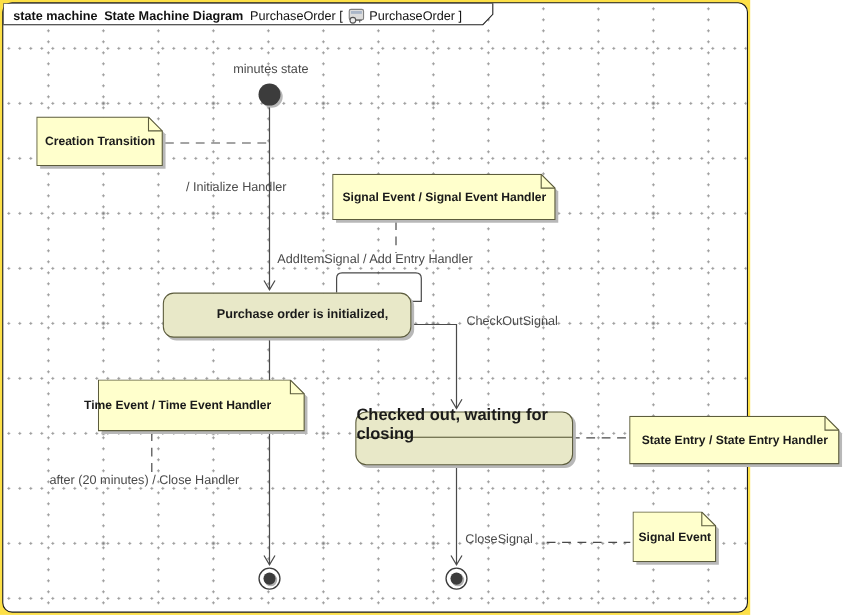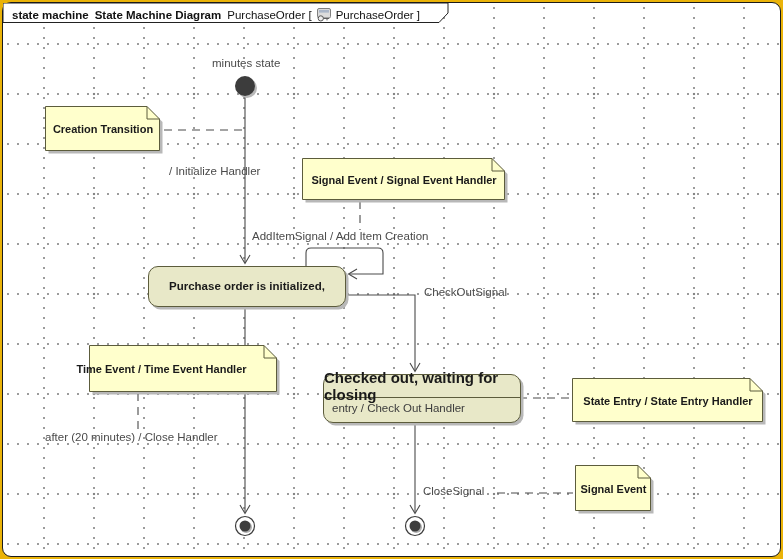--- a/index.html
+++ b/index.html
@@ -1,16 +1,16 @@
 <!DOCTYPE html>
 <html><head>
 <meta charset="utf-8">
 <style>
   html,body{margin:0;padding:0;background:#ffffff;}
-  .stage{position:relative;width:783px;height:559px;background:#eab308;
+  .stage{position:relative;width:682px;height:559px;background:#fde047;
          font-family:"Liberation Sans",sans-serif;-webkit-font-smoothing:antialiased;}
   .frame{position:absolute;inset:2px;border:1.5px solid #1a1a1a;border-radius:9px;
          background:#ffffff;overflow:hidden;}
   .grid{position:absolute;inset:0;
     background-image:
       radial-gradient(circle,#858585 1.3px,transparent 1.6px),
       radial-gradient(circle,#9c9c9c .9px,transparent 1.2px),
       radial-gradient(circle,#9c9c9c .9px,transparent 1.2px);
     background-size:100px 100px,10px 50px,50px 10px;
     background-position:41px 41px,0 16px,16px 0;}
@@ -122,37 +122,36 @@
           <path d="M7.5 11.4 H13 M11 11.4 V13.4" stroke="#555555" fill="none"></path>
         </svg>
         <span>PurchaseOrder</span>&nbsp;
         <span>]</span>
       </div>
     </div>
 
     <div class="lbl" style="left:212px;top:57px;width:66px;text-align:center;">minutes state</div>
 
     <div class="lbl" style="left:133px;top:165px;margin-left:36px;">/ Initialize Handler</div>
-    <div class="lbl" style="left:252px;top:230px;">AddItemSignal / Add Item Creation</div>
+    <div class="lbl" style="left:252px;top:230px;">AddItemSignal / Add Entry Handler</div>
     <div class="lbl" style="left:424px;top:286px;">CheckOutSignal</div>
     <div class="lbl" style="left:45px;top:431px;">after (20 minutes) / Close Handler</div>
     <div class="lbl" style="left:423px;top:485px;">CloseSignal</div>
 
-    <div class="state" style="left:148px;top:266px;width:196px;height:39px;">
+    <div class="state" style="left:148px;top:266px;width:196px;height:39px;padding-left:28px;">
       <div class="state-name-wrap">
         <span>Purchase order is initialized,</span>
       </div>
     </div>
 
     <div class="state state2" style="left:323px;top:374px;width:196px;height:47px;">
       <div class="state-name">Checked out, waiting for closing</div>
-      <div class="state-body">entry / Check Out Handler</div>
     </div>
 
-    <div class="note" style="left:33px;top:106px;width:119px;height:49px;margin-left:12px;">
+    <div class="note" style="left:33px;top:106px;width:119px;height:49px;">
       <svg width="119" height="49" viewBox="0 0 119 49">
         <polygon class="shadow" points="3.5,3.5 105,3.5 117.5,16 117.5,47.5 3.5,47.5"></polygon>
         <polygon class="body" points="0.5,0.5 102,0.5 114.5,13 114.5,44.5 0.5,44.5"></polygon>
         <polyline class="fold" points="102,0.5 102,13 114.5,13"></polyline>
       </svg>
       <span class="note-label">Creation Transition</span>
     </div>
 
     <div class="note" style="left:302px;top:158px;width:207px;height:46px;">
       <svg width="207" height="46" viewBox="0 0 207 46">

